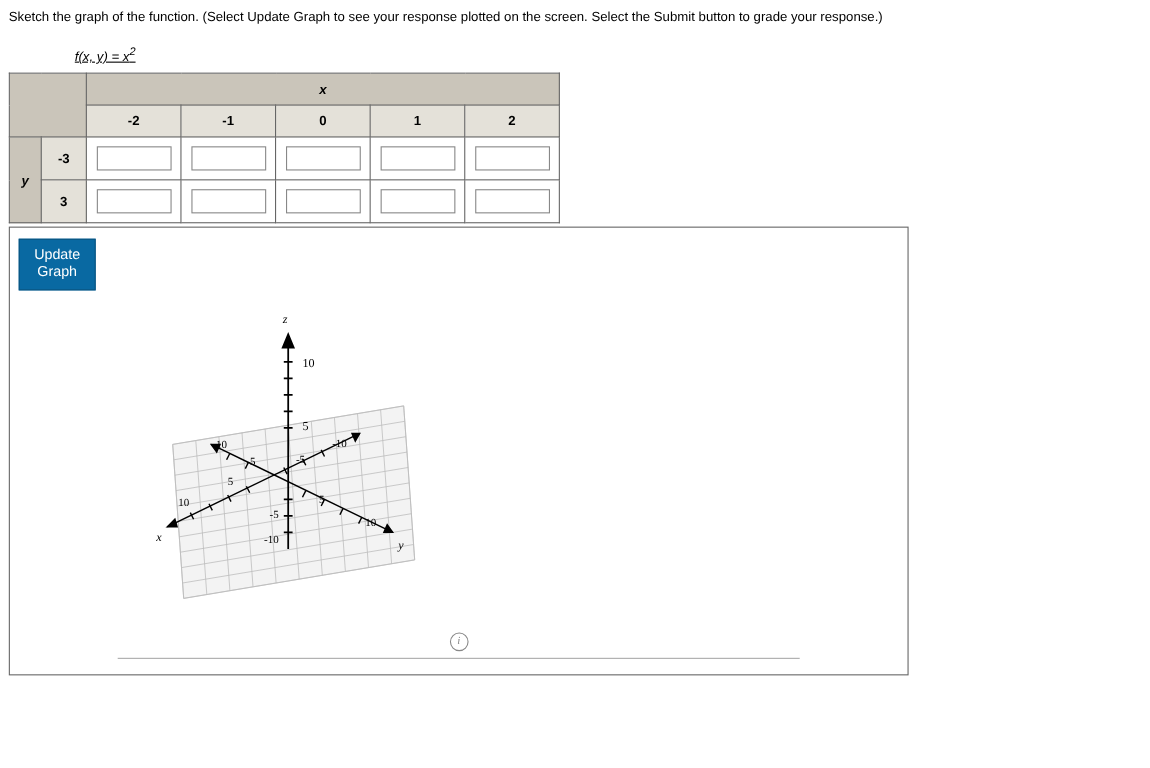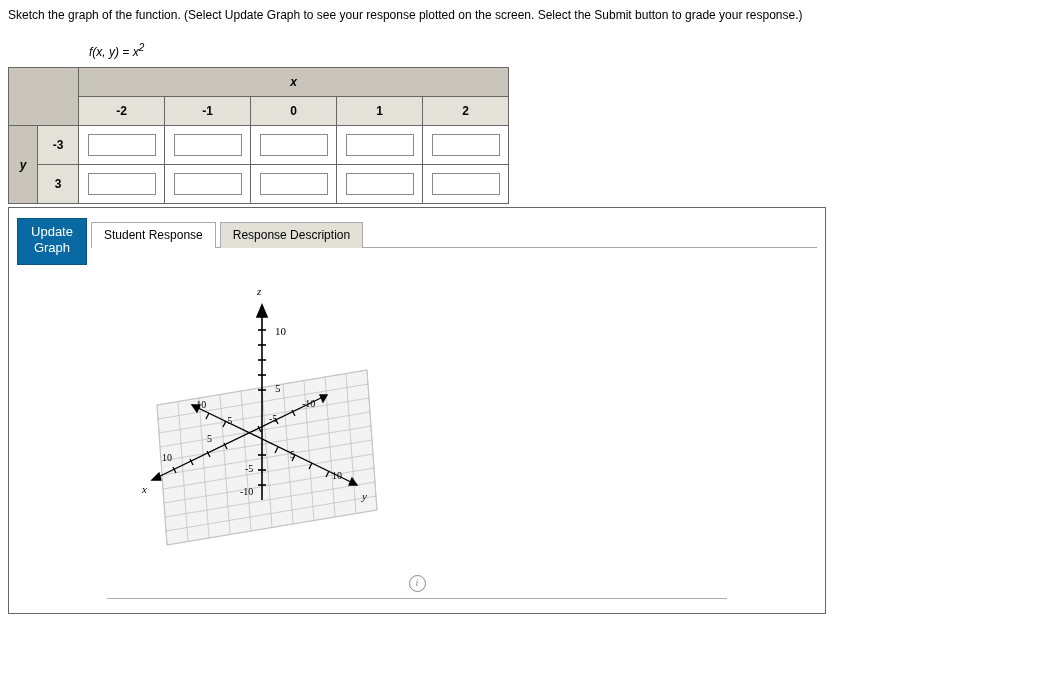--- a/index.html
+++ b/index.html
@@ -6,22 +6,23 @@
   font-family: Verdana, Arial, sans-serif;
   font-size: 12px;
   color: #000;
   margin: 0;
   padding: 8px;
   background: #fff;
 }
 .instructions { margin-bottom: 20px; }
 .equation {
   font-style: italic;
-  margin-left: 81px;
+  margin-left: 60px;
   margin-bottom: 8px;
+  text-decoration: underline;
 }
 .equation sup { font-size: 10px; vertical-align: super; }
 table.data-entry {
   border-collapse: collapse;
   margin-bottom: 3px;
 }
 table.data-entry td, table.data-entry th {
   border: 1px solid #666;
   padding: 0;
   text-align: center;
@@ -42,21 +43,21 @@
   padding: 1px 2px;
 }
 .graph-panel {
   border: 1px solid #666;
   width: 800px;
   padding: 10px 8px 14px;
 }
 .tab-row { 
   display:flex; 
   align-items:flex-start; 
-  gap:4px; 
+  gap:16px; 
 }
 .update-btn {
   background: #0969a2;
   color: #fff;
   border: 1px solid #0a5480;
   font-family: Arial, sans-serif;
   font-size: 13px;
   padding: 5px 10px 7px;
   text-align: center;
   line-height: 1.25;
@@ -142,24 +143,20 @@
     <td class="cell-input"><input type="text" value="" style=""></td>
     <td class="cell-input"><input type="text" value="" style=""></td>
   </tr>
 </tbody>
   </table>
 
 <div class="graph-panel">
   <div class="tab-row">
     <button class="update-btn" style="white-space:pre-line">Update
 Graph</button>
-    <div class="tabs">
-      <div class="tab active">Student Response</div>
-      <div class="tab inactive">Response Description</div>
-    </div>
   </div>
 
   <div class="plot-area">
     <svg width="340" height="300" viewBox="0 0 340 300">
 
       <g stroke="#bbb" stroke-width="0.7" fill="none">
 
         <polygon points="60,130 270,95 280,235 70,270" fill="#f3f3f3" stroke="#bbb"></polygon>
 
         <line x1="60" y1="130" x2="70" y2="270"></line>

